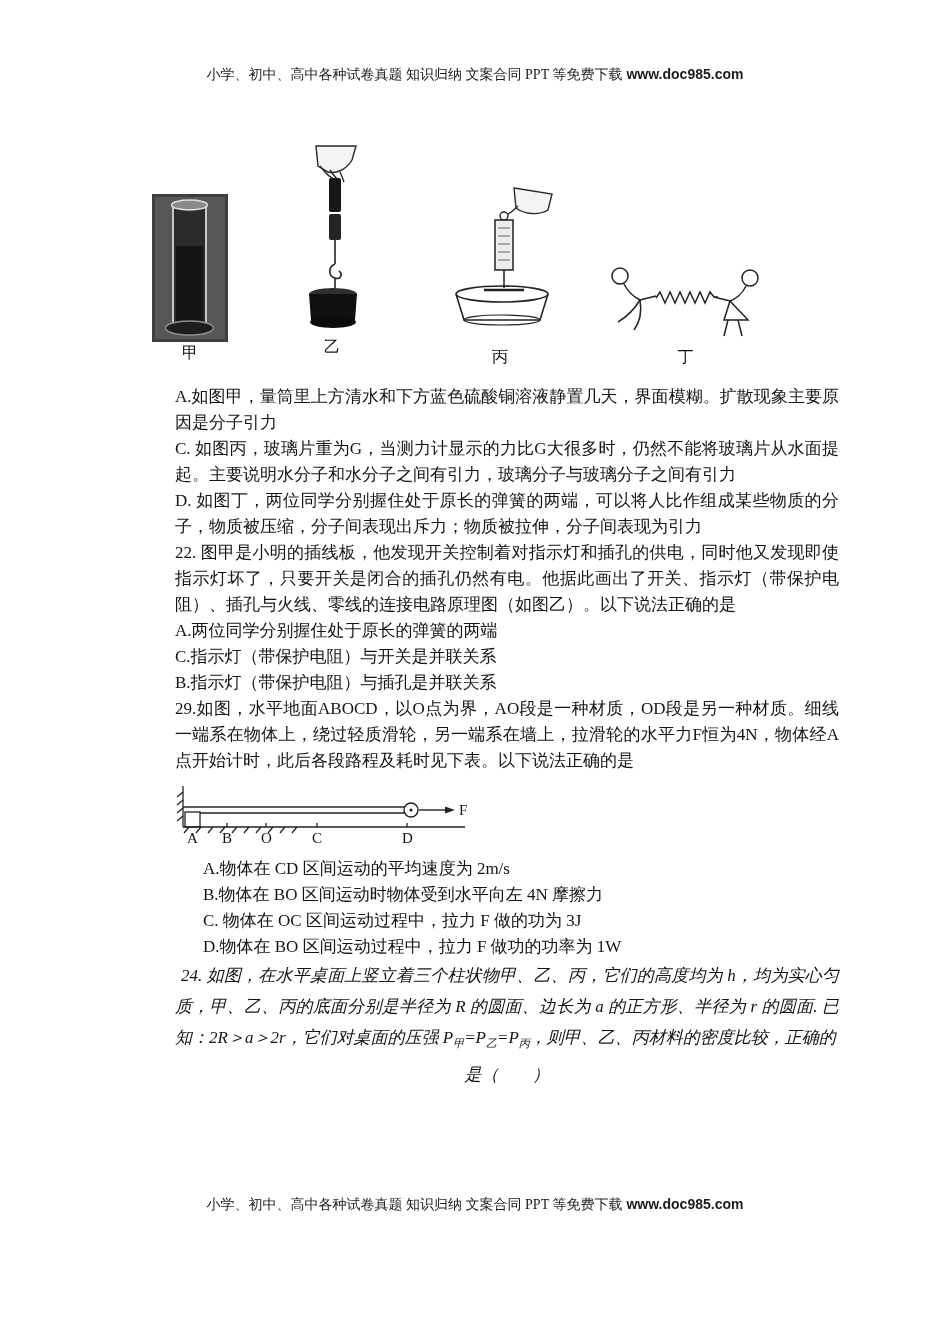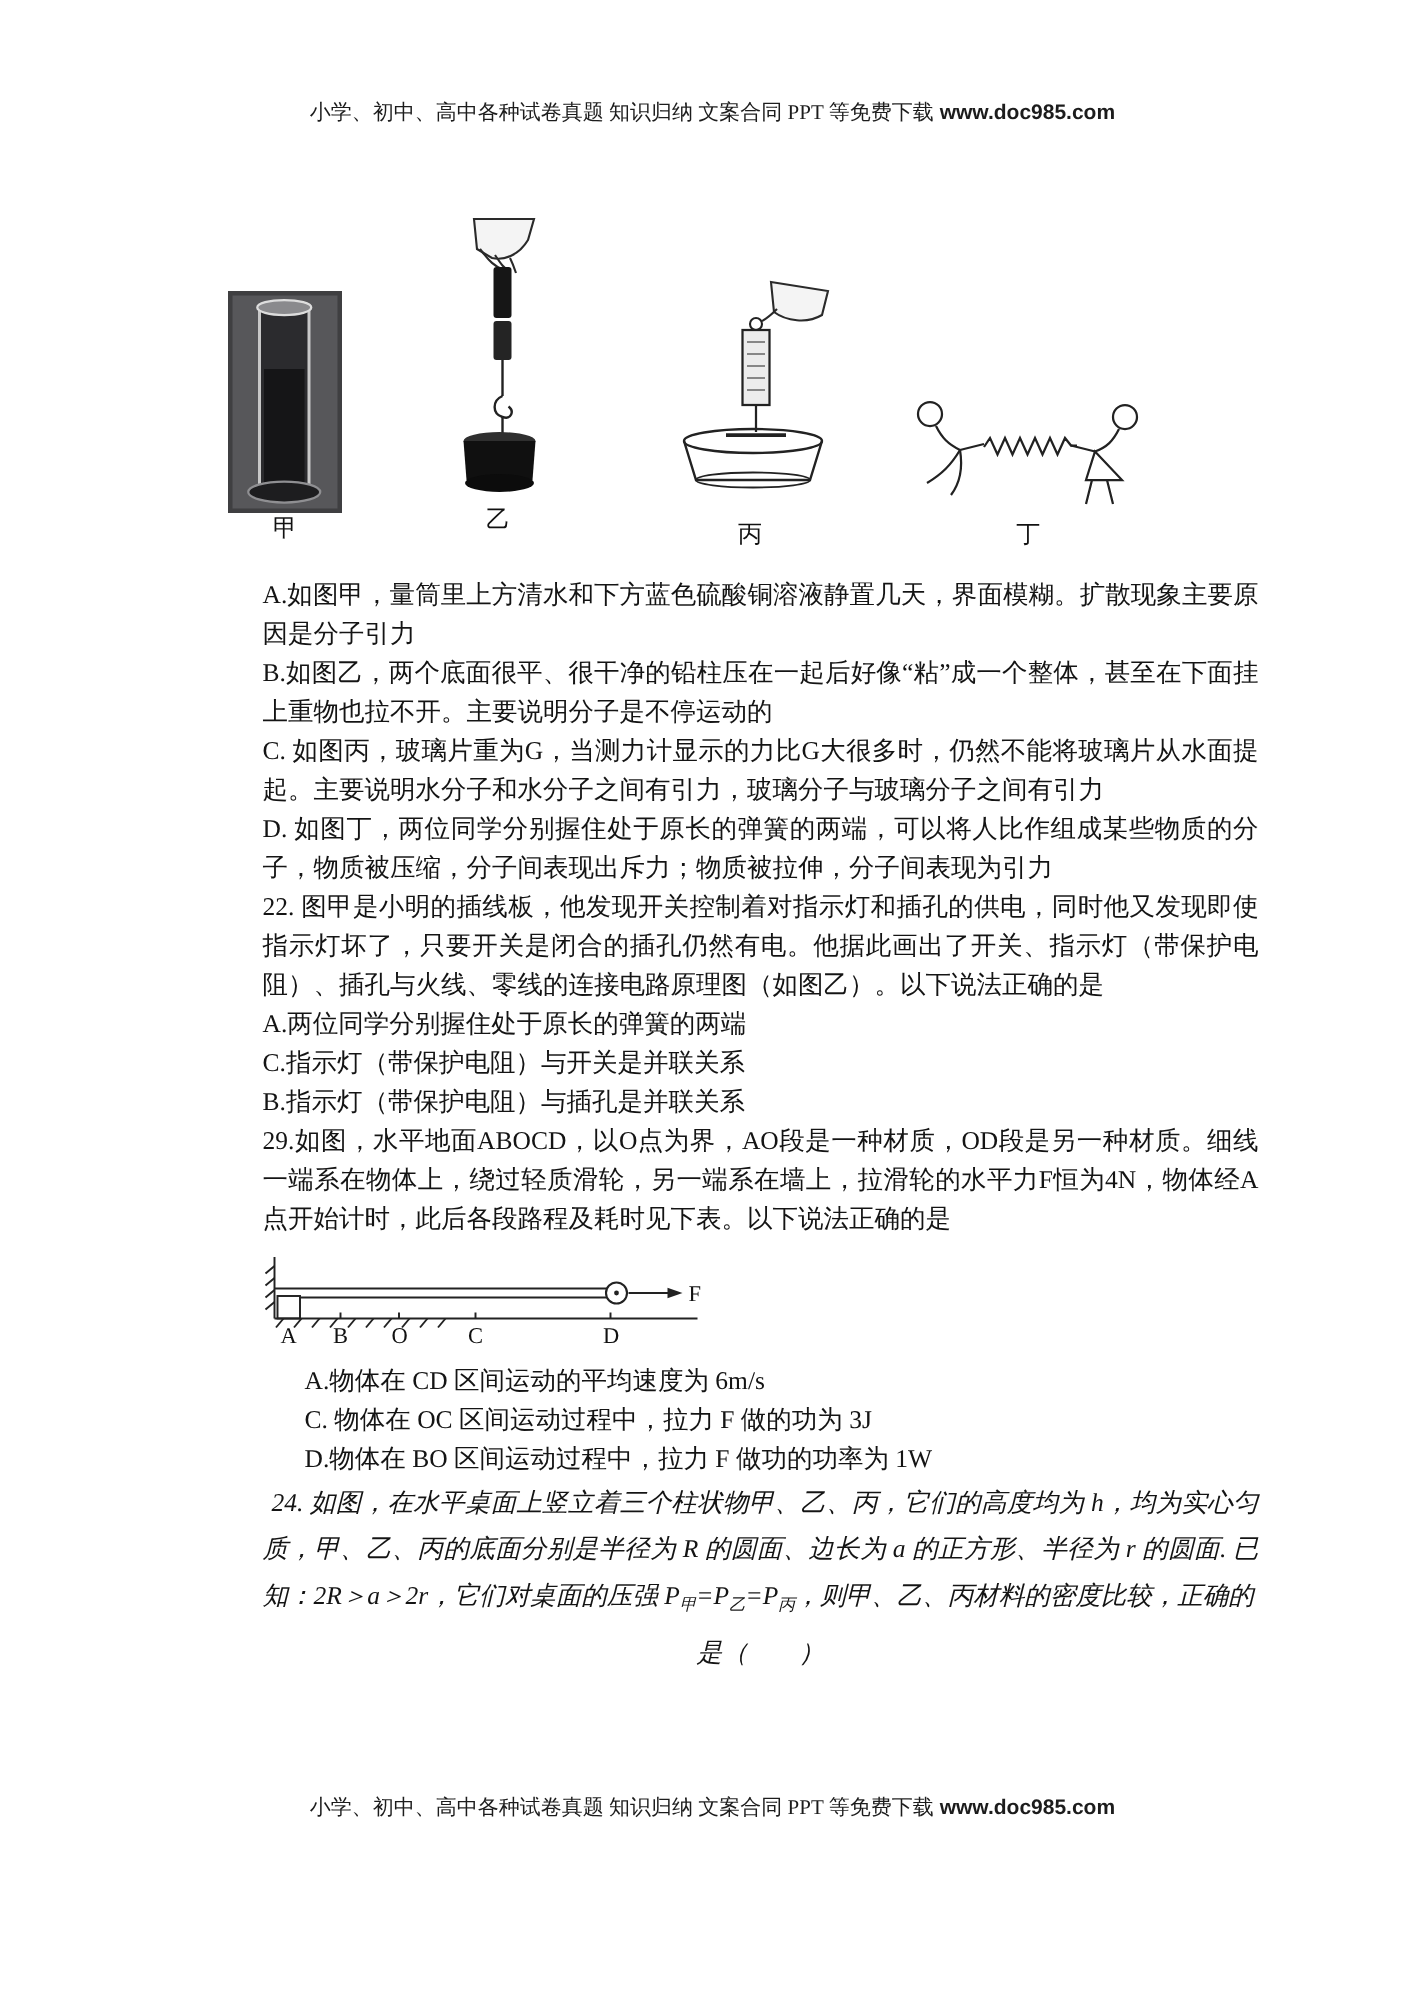--- a/index.html
+++ b/index.html
@@ -159,21 +159,20 @@
           <path d="M58 40 l4 -6 l5 11 l5 -11 l5 11 l5 -11 l5 11 l5 -11 l5 11 l5 -11 l5 11 l5 -11 l4 5 l4 0"></path>
         </g>
       </svg>
       <figcaption>丁</figcaption>
     </figure>
   </div>
 
   <div class="content">
 
     <p class="para">A.如图甲，量筒里上方清水和下方蓝色硫酸铜溶液静置几天，界面模糊。扩散现象主要原因是分子引力</p>
-    <p class="para">B.如图乙，两个底面很平、很干净的铅柱压在一起后好像“粘”成一个整体，甚至在下面挂上重物也拉不开。主要说明分子是不停运动的</p>
     <p class="para">C. 如图丙，玻璃片重为G，当测力计显示的力比G大很多时，仍然不能将玻璃片从水面提起。主要说明水分子和水分子之间有引力，玻璃分子与玻璃分子之间有引力</p>
     <p class="para">D. 如图丁，两位同学分别握住处于原长的弹簧的两端，可以将人比作组成某些物质的分子，物质被压缩，分子间表现出斥力；物质被拉伸，分子间表现为引力</p>
 
     <p class="para">22. 图甲是小明的插线板，他发现开关控制着对指示灯和插孔的供电，同时他又发现即使指示灯坏了，只要开关是闭合的插孔仍然有电。他据此画出了开关、指示灯（带保护电阻）、插孔与火线、零线的连接电路原理图（如图乙）。以下说法正确的是</p>
     <p class="para">A.两位同学分别握住处于原长的弹簧的两端</p>
     <p class="para">C.指示灯（带保护电阻）与开关是并联关系</p>
     <p class="para">B.指示灯（带保护电阻）与插孔是并联关系</p>
 
     <p class="para">29.如图，水平地面ABOCD，以O点为界，AO段是一种材质，OD段是另一种材质。细线一端系在物体上，绕过轻质滑轮，另一端系在墙上，拉滑轮的水平力F恒为4N，物体经A点开始计时，此后各段路程及耗时见下表。以下说法正确的是</p>
 
@@ -221,21 +220,22 @@
           <text x="12" y="61">A</text>
           <text x="47" y="61">B</text>
           <text x="86" y="61">O</text>
           <text x="137" y="61">C</text>
           <text x="227" y="61">D</text>
           <text x="284" y="33">F</text>
         </g>
       </svg>
     </div>
 
-    <p class="para opt-indent">A.物体在 CD 区间运动的平均速度为 6m/s</p>
+    <p class="para opt-indent">A.物体在 CD 区间运动的平均速度为 2m/s</p>
+    <p class="para opt-indent">B.物体在 BO 区间运动时物体受到水平向左 4N 摩擦力</p>
     <p class="para opt-indent">C. 物体在 OC 区间运动过程中，拉力 F 做的功为 3J</p>
     <p class="para opt-indent">D.物体在 BO 区间运动过程中，拉力 F 做功的功率为 1W</p>
 
     <p class="para q24"><span>24. 如图，在水平桌面上竖立着三个柱状物甲、乙、丙，它们的高度均为 h，均为实心匀质，甲、乙、丙的底面分别是半径为 R 的圆面、边长为 a 的正方形、半径为 r 的圆面. 已知：2R＞a＞2r，它们对桌面的压强 P</span><sub>甲</sub><span>=P</span><sub>乙</sub><span>=P</span><sub>丙</sub><span>，则甲、乙、丙材料的密度比较，正确的</span></p>
     <p class="para q24 q24-tail">是（　　）</p>
 
   </div>
 
   <div class="doc-footer">
     <span>小学、初中、高中各种试卷真题 知识归纳 文案合同 PPT 等免费下载</span><span class="url">www.doc985.com</span>

